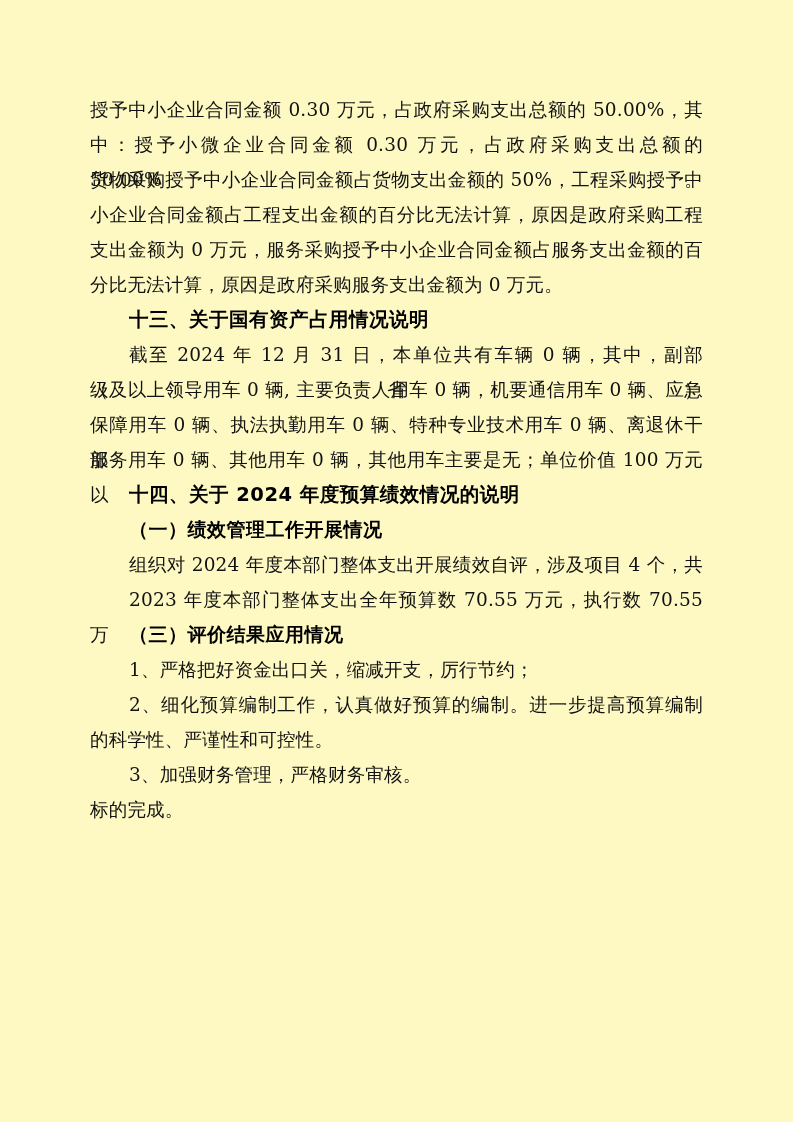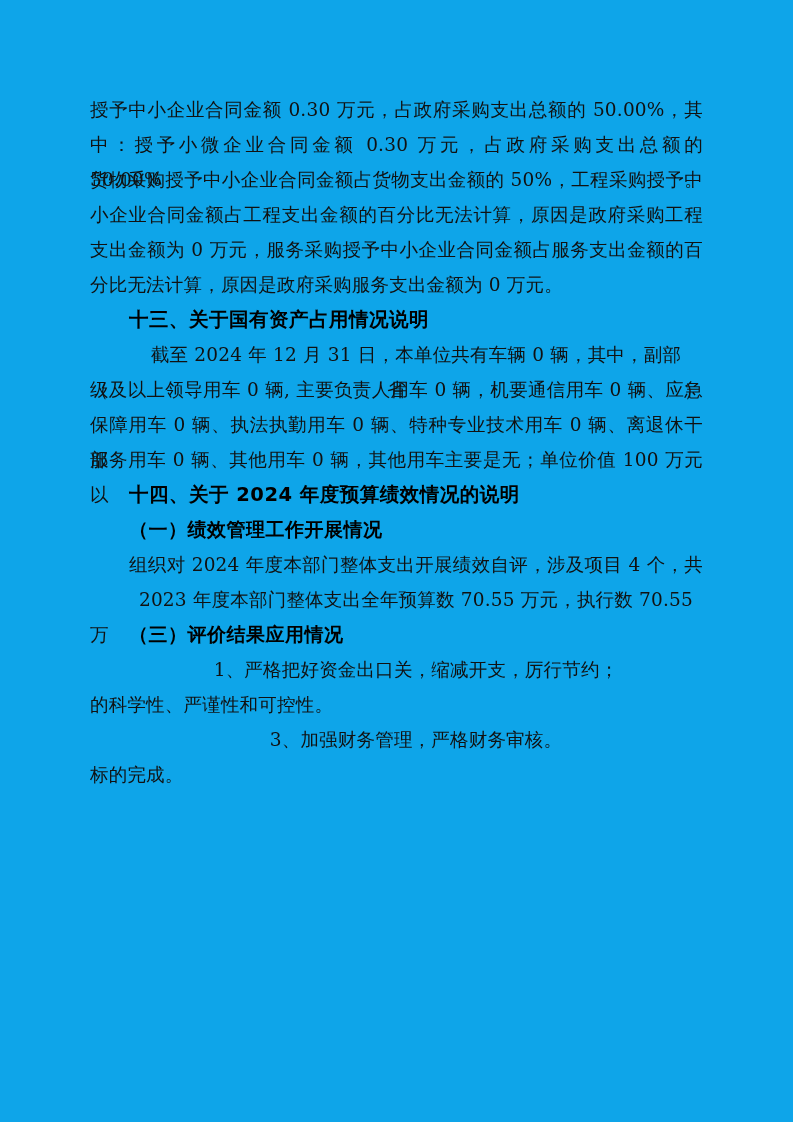--- a/index.html
+++ b/index.html
@@ -4,21 +4,21 @@
 <style>
   html, body {
     margin: 0;
     padding: 0;
     background: #ffffff;
   }
   .page {
     position: relative;
     width: 793px;
     height: 1122px;
-    background: #0ea5e9;
+    background: #fef9c3;
     overflow: hidden;
     font-family: "DejaVu Serif", "Liberation Serif", serif;
   }
   .doc {
     position: absolute;
     left: 90px;
     top: 92px;
     width: 613px;
   }
   .line {
@@ -32,21 +32,20 @@
   }
   
   .line.fill {
     text-align: justify;
     text-align-last: justify;
     white-space: normal;
   }
   
   .line.indent {
     text-indent: 39px;
-    text-align: center;
   }
   .line.heading,
   .line.subheading {
     font-family: "DejaVu Sans", "Liberation Sans", sans-serif;
     font-weight: bold;
     font-size: 19.5px;
     color: #000000;
     text-indent: 39px;
     letter-spacing: 0.5px;
   }
@@ -69,17 +68,18 @@
       <div class="line indent fill">截至 2024 年 12 月 31 日，本单位共有车辆 0 辆，其中，副部（省）</div>
       <div class="line fill">级及以上领导用车 0 辆, 主要负责人用车 0 辆，机要通信用车 0 辆、应急</div>
       <div class="line fill">保障用车 0 辆、执法执勤用车 0 辆、特种专业技术用车 0 辆、离退休干部</div>
       <div class="line fill">服务用车 0 辆、其他用车 0 辆，其他用车主要是无；单位价值 100 万元以</div>
       <div class="line heading">十四、关于 2024 年度预算绩效情况的说明</div>
       <div class="line subheading">（一）绩效管理工作开展情况</div>
       <div class="line indent fill">组织对 2024 年度本部门整体支出开展绩效自评，涉及项目 4 个，共</div>
       <div class="line indent fill">2023 年度本部门整体支出全年预算数 70.55 万元，执行数 70.55 万</div>
       <div class="line subheading">（三）评价结果应用情况</div>
       <div class="line indent">1、严格把好资金出口关，缩减开支，厉行节约；</div>
+      <div class="line indent fill">2、细化预算编制工作，认真做好预算的编制。进一步提高预算编制</div>
       <div class="line">的科学性、严谨性和可控性。</div>
       <div class="line indent">3、加强财务管理，严格财务审核。</div>
       <div class="line">标的完成。</div>
     </div>
 </div>
 
 </body></html>

